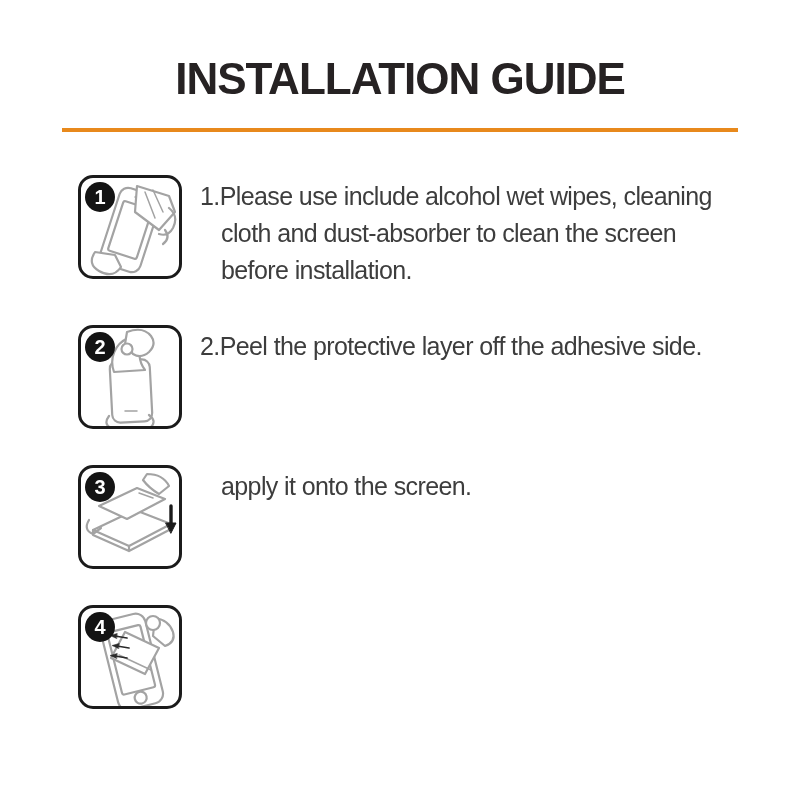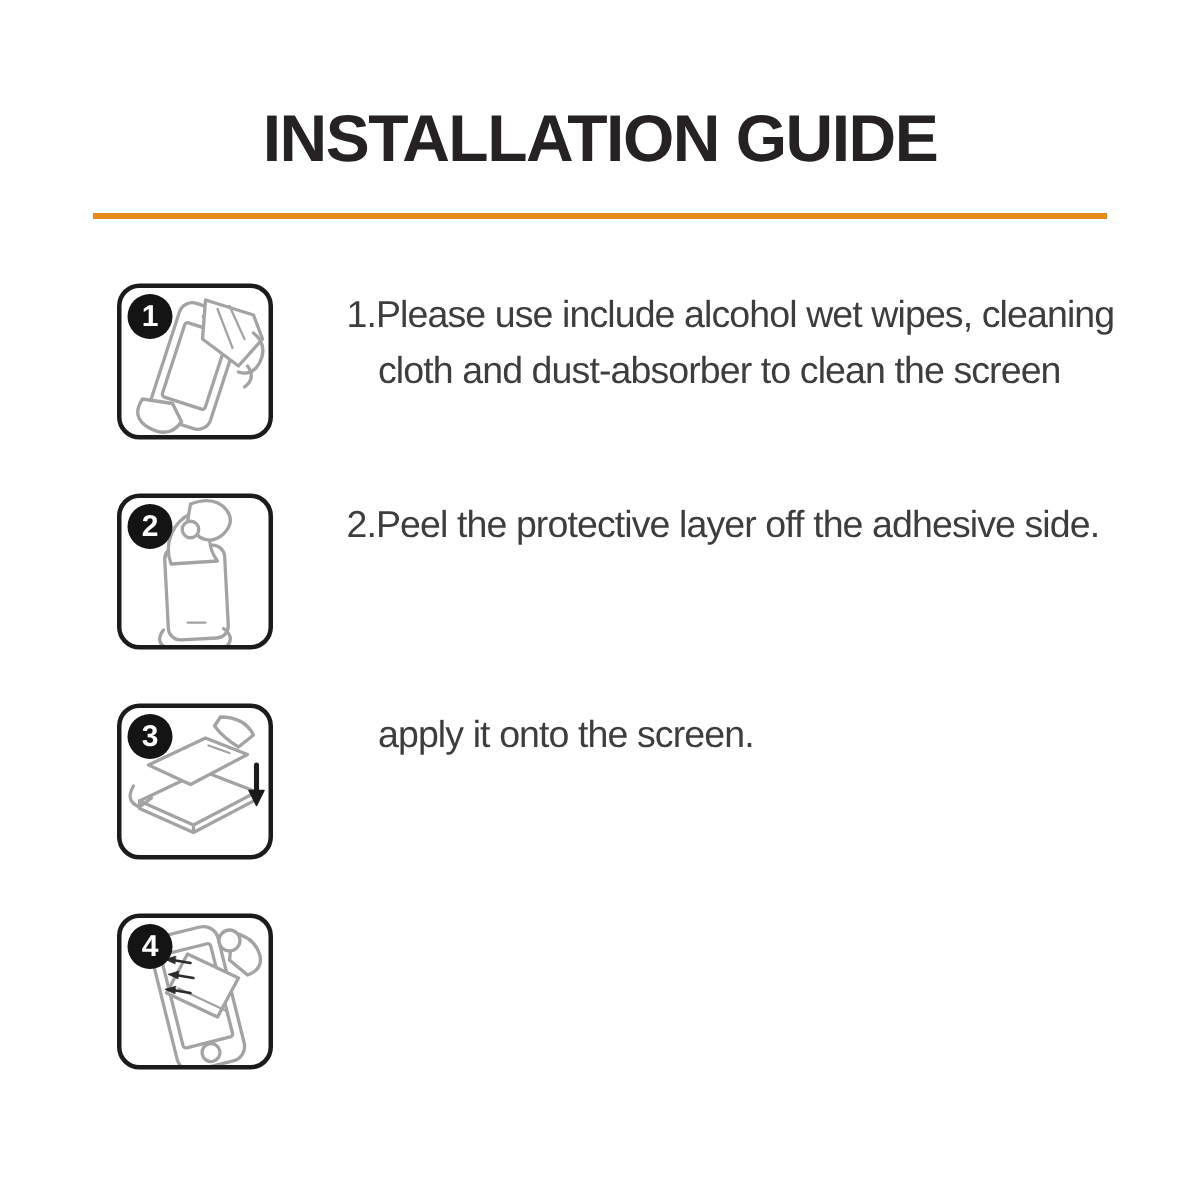--- a/index.html
+++ b/index.html
@@ -1,21 +1,21 @@
 <!DOCTYPE html>
 <html><head>
 <meta charset="utf-8">
 <style>
   html, body { margin: 0; padding: 0; background: #ffffff; }
   .page {
     width: 800px; height: 800px; background: #ffffff; overflow: hidden;
     font-family: "Liberation Sans", sans-serif; position: relative;
   }
   .title {
-    margin: 14px; padding-top: 54px; text-align: center;
+    margin: 0; padding-top: 54px; text-align: center;
     font-size: 44px; font-weight: 800; letter-spacing: -1px; color: #262223;
   }
   .divider {
     width: 676px; height: 4px; background: #E8891C; margin: 24px auto 0 auto;
   }
   .steps { margin: 43px 0 0 78px; }
   .step { display: flex; align-items: flex-start; margin-bottom: 36px; }
   .icon-box {
     width: 104px; height: 104px; box-sizing: border-box; flex: 0 0 auto;
     border: 3px solid #1b1b1b; border-radius: 15px; background: #ffffff;
@@ -25,21 +25,21 @@
   .badge {
     position: absolute; top: 4px; left: 4px; width: 30px; height: 30px;
     background: #141414; border-radius: 50%; color: #ffffff;
     font-size: 20px; font-weight: bold;
     display: flex; align-items: center; justify-content: center; z-index: 2;
   }
   .step-text {
     margin-left: 18px; padding-top: 3px;
     font-size: 25px; line-height: 37px; letter-spacing: -0.6px; color: #3d3d3d;
   }
-  .step-text .line { white-space: pre; margin-left: 31px; }
+  .step-text .line { white-space: pre; }
   .step-text .cont { padding-left: 21px; }
 </style>
 </head>
 <body>
 
 <div class="page">
 
   <h1 class="title">INSTALLATION GUIDE</h1>
   <div class="divider"></div>
 
@@ -60,20 +60,21 @@
             <path d="M64,14 L74,40" fill="none" stroke-width="1.5"></path>
             <path d="M72,12 L82,34" fill="none" stroke-width="1.5"></path>
             <path d="M88,30 q10,8 4,20 q-5,9 -14,6" fill="none"></path>
             <path d="M84,52 q6,8 -2,14" fill="none"></path>
           </g>
         </svg>
       </div>
       <div class="step-text">
         <div class="line"><span>1.</span><span>Please use include alcohol wet wipes, cleaning</span></div>
         <div class="line cont">cloth and dust-absorber to clean the screen</div>
+        <div class="line cont">before installation.</div>
       </div>
     </div>
 
     <div class="step">
       <div class="icon-box">
         <span class="badge">2</span>
         <svg viewBox="0 0 98 98">
           <g fill="#ffffff" stroke="#a3a3a3" stroke-width="2.2" stroke-linejoin="round" stroke-linecap="round">
             <rect x="30" y="32" width="40" height="62" rx="8" transform="rotate(-3 50 63)"></rect>
             <path d="M33,44 C28,30 34,16 47,10 L62,14 C57,24 58,34 64,42 Z"></path>

